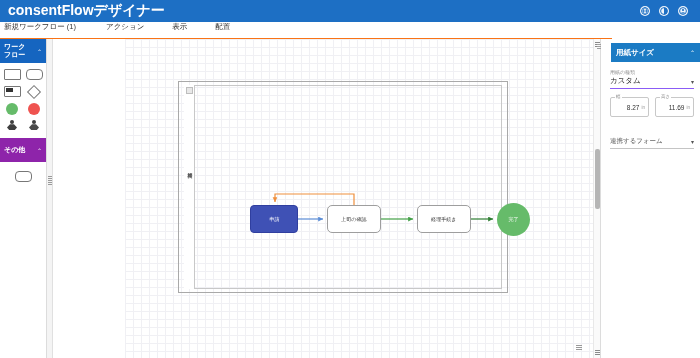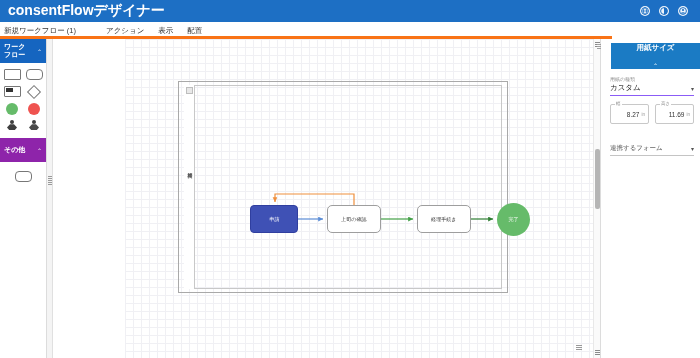--- a/index.html
+++ b/index.html
@@ -31,27 +31,27 @@
     background:#ffffff; opacity:.92;
     display:flex; align-items:center; justify-content:center;
     color:#1d6fc4; font-size:7px; line-height:1;
   }
   .ticon svg { display:block; }
 
   
   .menubar {
     position:absolute; left:0; top:22px; width:612px; height:17px;
     background:#ffffff;
-    border-bottom:3px solid #f97316;
-    display:flex; align-items:flex-end;
+    border-bottom:1px solid #f97316;
+    display:flex; align-items:flex-start;
   }
   .menu-doc {
     font-size:7.5px; color:#333; padding-left:4px; white-space:nowrap;
   }
-  .menu-items { display:flex; align-items:center; margin-left:30px; gap:14px;font-family:Liberation Serif, serif; }
+  .menu-items { display:flex; align-items:center; margin-left:30px; gap:28px;font-family:Liberation Serif, serif; }
   .menu-item { font-size:7.5px; color:#333; white-space:nowrap; cursor:default; }
 
   
   .palette {
     position:absolute; left:0; top:39px; width:47px; height:319px;
     background:#ffffff;
     border-right:1px solid #dcdcdc;
     overflow:hidden;
   }
   .pal-section-header {
@@ -198,23 +198,23 @@
   
   .rightpanel {
     position:absolute; left:600px; top:39px; width:100px; height:319px;
     background:#ffffff; border-left:1px solid #dcdcdc;
   }
   .rp-grip {
     position:absolute; left:-4px; top:5px; width:4px; height:6px;
     background:repeating-linear-gradient(to bottom,#a0a0a0 0 1px,transparent 1px 2px);
   }
   .rp-header {
-    height:26px; background:#1b7bc4; color:#fff;
+    height:19px; background:#1b7bc4; color:#fff;
     display:flex; align-items:center; justify-content:space-between;
-    padding:0 5px; margin:4px 0 0 10px;flex-direction:column;
+    padding:0 5px; margin:4px 0 0 10px;
   }
   .rp-header-title { font-size:7.5px; font-weight:bold; white-space:nowrap; }
   .rp-caret { font-size:6px; }
   .rp-body { padding:7px 6px 8px 9px; }
   .field-label { font-size:5px; color:#8a8a8a; margin-bottom:1px; }
   .select-row {
     display:flex; align-items:center; justify-content:space-between;
     border-bottom:1px solid #8b5cf6; padding-bottom:2px; margin-bottom:8px;
   }
   .select-value { font-size:7.5px; color:#222; }

